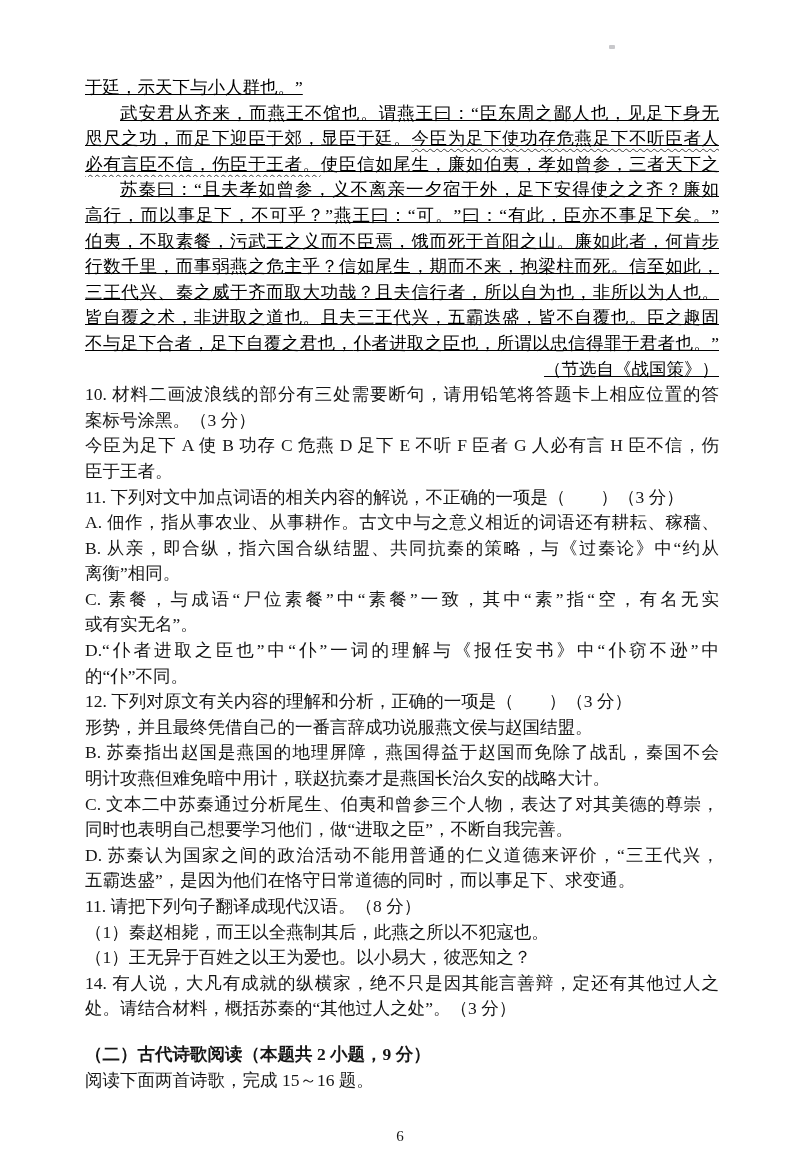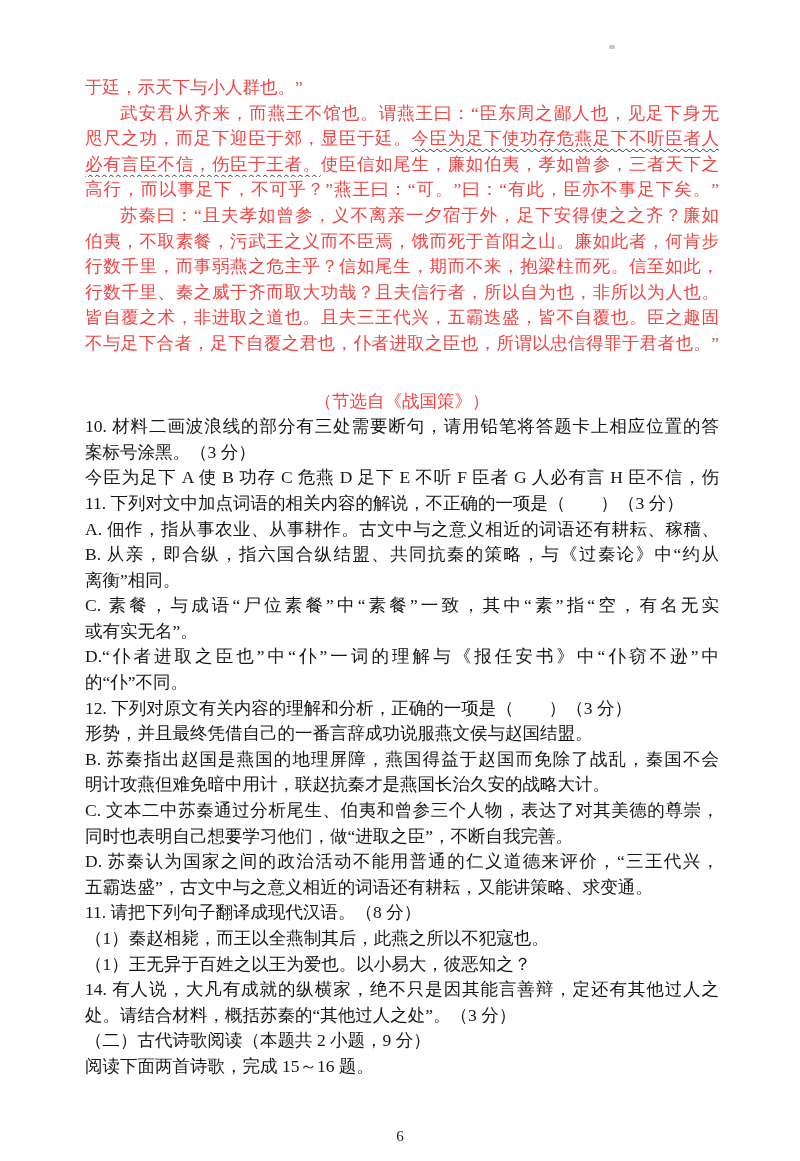--- a/index.html
+++ b/index.html
@@ -8,23 +8,23 @@
     font-family:"Liberation Serif","DejaVu Serif",serif;color:#161616;
     overflow:hidden;
   }
   .doc{position:absolute;left:85px;top:75px;width:634px;}
   .line{
     height:25.6px;line-height:25.6px;font-size:17.5px;
     white-space:nowrap;
   }
   .fill{white-space:normal;text-align:justify;text-align-last:justify;overflow:hidden;}
   .indent{text-indent:35px;}
-  .right{text-align:center;white-space:nowrap;margin-top:32px;}
-  .bold{font-weight:normal;}
-  .kai{color:#ef4444;}
+  .right{text-align:right;white-space:nowrap;}
+  .bold{font-weight:bold;margin-top:20px;}
+  .kai{color:#000000;text-decoration:underline;}
   .wavy{
     text-decoration-line:underline;
     text-decoration-style:wavy;
     text-decoration-thickness:1px;
     text-underline-offset:4px;
     text-decoration-color:#3a3a3a;
   }
   .dots{
     -webkit-text-emphasis:filled dot #242424;
     -webkit-text-emphasis-position:under left;
@@ -43,47 +43,48 @@
 </head>
 <body>
 
 <div class="smudge"></div>
 
 <div class="doc">
     <div class="line kai"><span>于廷，示天下与小人群也。”</span></div>
     <div class="line kai indent fill"><span>武安君从齐来，而燕王不馆也。谓燕王曰：“臣东周之鄙人也，见足下身无</span></div>
     <div class="line kai fill"><span>咫尺之功，而足下迎臣于郊，显臣于廷。</span><span class="wavy">今臣为足下使功存危燕足下不听臣者人</span></div>
     <div class="line kai fill"><span class="wavy">必有言臣不信，伤臣于王者。</span><span>使臣信如尾生，廉如伯夷，孝如曾参，三者天下之</span></div>
+    <div class="line kai indent fill"><span>苏秦曰：“且夫孝如曾参，义不离亲一夕宿于外，足下安得使之之齐？廉如</span></div>
     <div class="line kai fill"><span>高行，而以事足下，不可乎？”燕王曰：“可。”曰：“有此，臣亦不事足下矣。”</span></div>
-    <div class="line kai indent fill"><span>苏秦曰：“且夫孝如曾参，义不离亲一夕宿于外，足下安得使之之齐？廉如</span></div>
     <div class="line kai fill"><span>伯夷，不取</span><span class="dots">素餐</span><span>，污武王之义而不臣焉，饿而死于首阳之山。廉如此者，何肯步</span></div>
     <div class="line kai fill"><span>行数千里，而事弱燕之危主乎？信如尾生，期而不来，抱梁柱而死。信至如此，</span></div>
-    <div class="line kai fill"><span>行数千里、秦之威于齐而取大功哉？且夫信行者，所以自为也，非所以为人也。</span></div>
+    <div class="line kai fill"><span>三王代兴、秦之威于齐而取大功哉？且夫信行者，所以自为也，非所以为人也。</span></div>
     <div class="line kai fill"><span>皆自覆之术，非进取之道也。且夫三王代兴，五霸迭盛，皆不自覆也。臣之趣固</span></div>
     <div class="line kai fill"><span>不与足下合者，足下自覆之君也，</span><span class="dots">仆</span><span>者进取之臣也，所谓以忠信得罪于君者也。”</span></div>
     <div class="line kai right"><span>（节选自《战国策》）</span></div>
     <div class="line fill"><span>10. 材料二画波浪线的部分有三处需要断句，请用铅笔将答题卡上相应位置的答</span></div>
     <div class="line"><span>案标号涂黑。（3 分）</span></div>
     <div class="line fill"><span>今臣为足下 A 使 B 功存 C 危燕 D 足下 E 不听 F 臣者 G 人必有言 H 臣不信，伤</span></div>
+    <div class="line"><span>臣于王者。</span></div>
     <div class="line"><span>11. 下列对文中加点词语的相关内容的解说，不正确的一项是（　　）（3 分）</span></div>
     <div class="line fill"><span>A. 佃作，指从事农业、从事耕作。古文中与之意义相近的词语还有耕耘、稼穑、</span></div>
     <div class="line fill"><span>B. 从亲，即合纵，指六国合纵结盟、共同抗秦的策略，与《过秦论》中“约从</span></div>
     <div class="line"><span>离衡”相同。</span></div>
     <div class="line fill"><span>C. 素餐，与成语“尸位素餐”中“素餐”一致，其中“素”指“空，有名无实</span></div>
     <div class="line"><span>或有实无名”。</span></div>
     <div class="line fill"><span>D.“仆者进取之臣也”中“仆”一词的理解与《报任安书》中“仆窃不逊”中</span></div>
     <div class="line"><span>的“仆”不同。</span></div>
     <div class="line"><span>12. 下列对原文有关内容的理解和分析，正确的一项是（　　）（3 分）</span></div>
     <div class="line"><span>形势，并且最终凭借自己的一番言辞成功说服燕文侯与赵国结盟。</span></div>
     <div class="line fill"><span>B. 苏秦指出赵国是燕国的地理屏障，燕国得益于赵国而免除了战乱，秦国不会</span></div>
     <div class="line"><span>明计攻燕但难免暗中用计，联赵抗秦才是燕国长治久安的战略大计。</span></div>
     <div class="line fill"><span>C. 文本二中苏秦通过分析尾生、伯夷和曾参三个人物，表达了对其美德的尊崇，</span></div>
     <div class="line"><span>同时也表明自己想要学习他们，做“进取之臣”，不断自我完善。</span></div>
     <div class="line fill"><span>D. 苏秦认为国家之间的政治活动不能用普通的仁义道德来评价，“三王代兴，</span></div>
-    <div class="line"><span>五霸迭盛”，古文中与之意义相近的词语还有耕耘，又能讲策略、求变通。</span></div>
+    <div class="line"><span>五霸迭盛”，是因为他们在恪守日常道德的同时，而以事足下、求变通。</span></div>
     <div class="line"><span>11. 请把下列句子翻译成现代汉语。（8 分）</span></div>
     <div class="line"><span>（1）秦赵相毙，而王以全燕制其后，此燕之所以不犯寇也。</span></div>
     <div class="line"><span>（1）王无异于百姓之以王为爱也。以小易大，彼恶知之？</span></div>
     <div class="line fill"><span>14. 有人说，大凡有成就的纵横家，绝不只是因其能言善辩，定还有其他过人之</span></div>
     <div class="line"><span>处。请结合材料，概括苏秦的“其他过人之处”。（3 分）</span></div>
     <div class="line bold"><span>（二）古代诗歌阅读（本题共 2 小题，9 分）</span></div>
     <div class="line"><span>阅读下面两首诗歌，完成 15～16 题。</span></div>
   </div>
 
 <div class="page-num">6</div>

